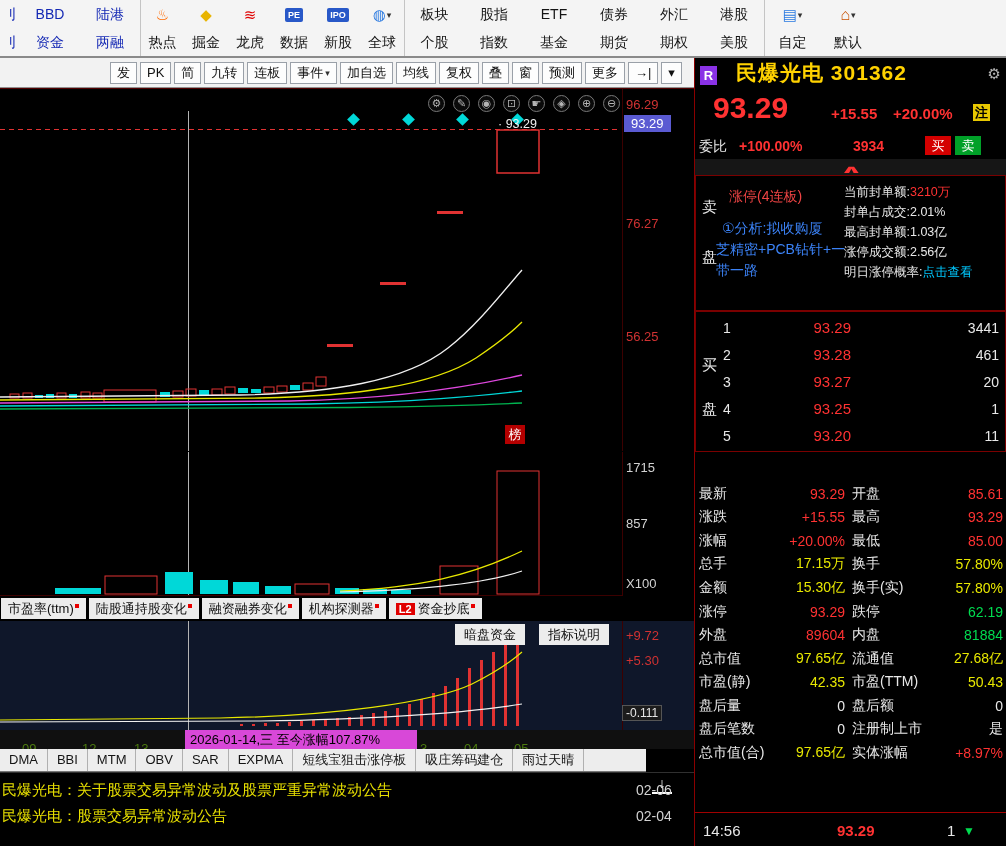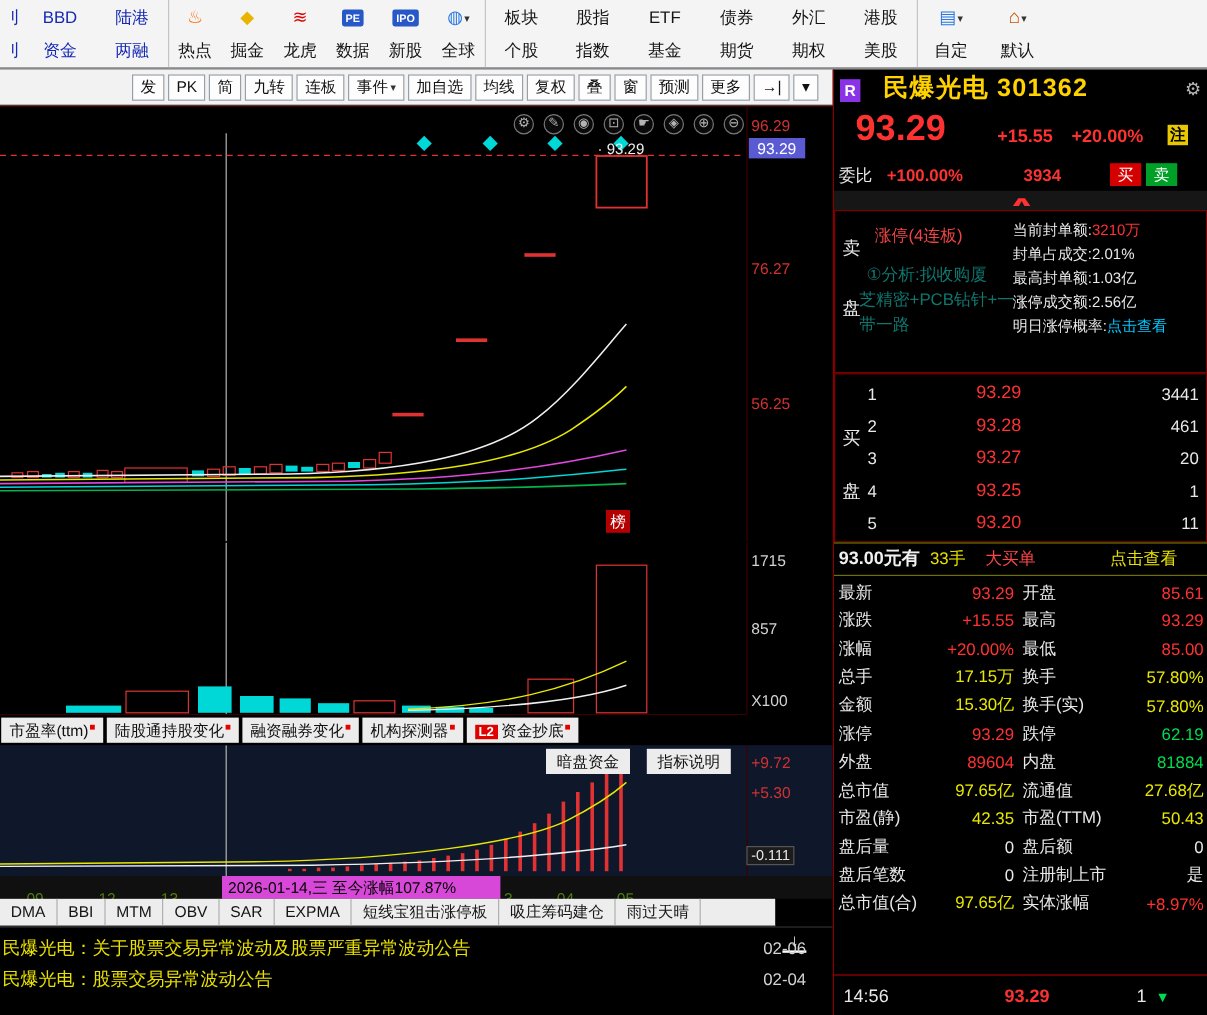--- a/index.html
+++ b/index.html
@@ -73,21 +73,21 @@
   .pwb-v { left:44px; top:80px; color:#ff3232; font-size:14px; font-weight:bold; }
   .pwb-d { left:158px; top:80px; color:#ff3232; font-size:14px; font-weight:bold; }
   .pbuybtn  { left:230px; top:78px; width:26px; height:19px; background:#d40000; color:#fff; font-size:13px; text-align:center; line-height:19px; }
   .psellbtn { left:260px; top:78px; width:26px; height:19px; background:#00a028; color:#fff; font-size:13px; text-align:center; line-height:19px; }
   .pcol { left:0; top:101px; width:312px; height:16px; background:#161616; text-align:center; }
   .pcol span { position:static; display:inline-block; transform:scaleX(2.6); color:#ff3232; font-size:11px; font-weight:bold; }
   .pboard { left:0; top:117px; width:311px; height:136px; border:1px solid #7a0000; }
   .pbids  { left:0; top:253px; width:311px; height:141px; border:1px solid #7a0000; }
   .sidech { color:#e8e8e8; font-size:15px; }
   .bstatus { left:33px; top:12px; color:#ef4444; font-size:14px;text-align:right; }
-  .bana { color:#0f766e; font-size:14px; }
+  .bana { color:#3b82f6; font-size:14px; }
   .bstat { left:148px; font-size:12.5px; color:#e8e8e8; }
   .blevel { left:27px; color:#e8e8e8; font-size:14px; }
   .bprice { left:70px; width:85px; text-align:right; color:#ff3232; font-size:15px; }
   .bvol { right:6px; text-align:right; color:#e8e8e8; font-size:14px; }
   .palert { left:0; top:394px; width:312px; height:28px; border-top:1px solid #707000; border-bottom:1px solid #707000; }
   .palert span { top:4px; font-size:14px; }
   .pa1 { left:4px; color:#f0f0f0; font-weight:bold; font-size:15px !important; top:3px !important; }
   .pa2 { left:80px; color:#e8e000; }
   .pa3 { left:126px; color:#ff4646; }
   .pa4 { left:230px; color:#e8e000; }
@@ -420,26 +420,20 @@
       <span class="bprice" style="top:61px">93.27</span>
       <span class="bvol" style="top:62px">20</span>
       <span class="blevel" style="top:89px">4</span>
       <span class="bprice" style="top:88px">93.25</span>
       <span class="bvol" style="top:89px">1</span>
       <span class="blevel" style="top:116px">5</span>
       <span class="bprice" style="top:115px">93.20</span>
       <span class="bvol" style="top:116px">11</span>
     </div>
 
-    <div class="palert">
-      <span class="pa1">93.00元有</span>
-      <span class="pa2">33手</span>
-      <span class="pa3">大买单</span>
-      <span class="pa4">点击查看</span>
-    </div>
 
     <div class="pdet">
       <div class="drow">
           <span class="dl">最新</span>
           <span class="dv" data-c="up">93.29</span>
           <span class="dl2">开盘</span>
           <span class="dv2" data-c="up">85.61</span>
         </div>
       <div class="drow">
           <span class="dl">涨跌</span>

